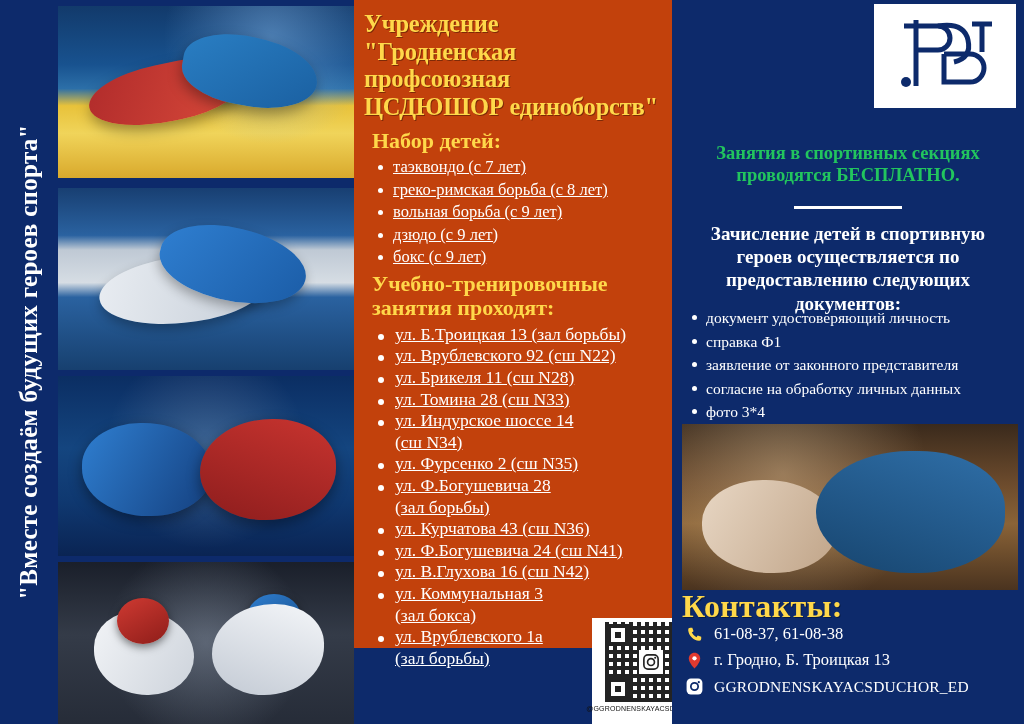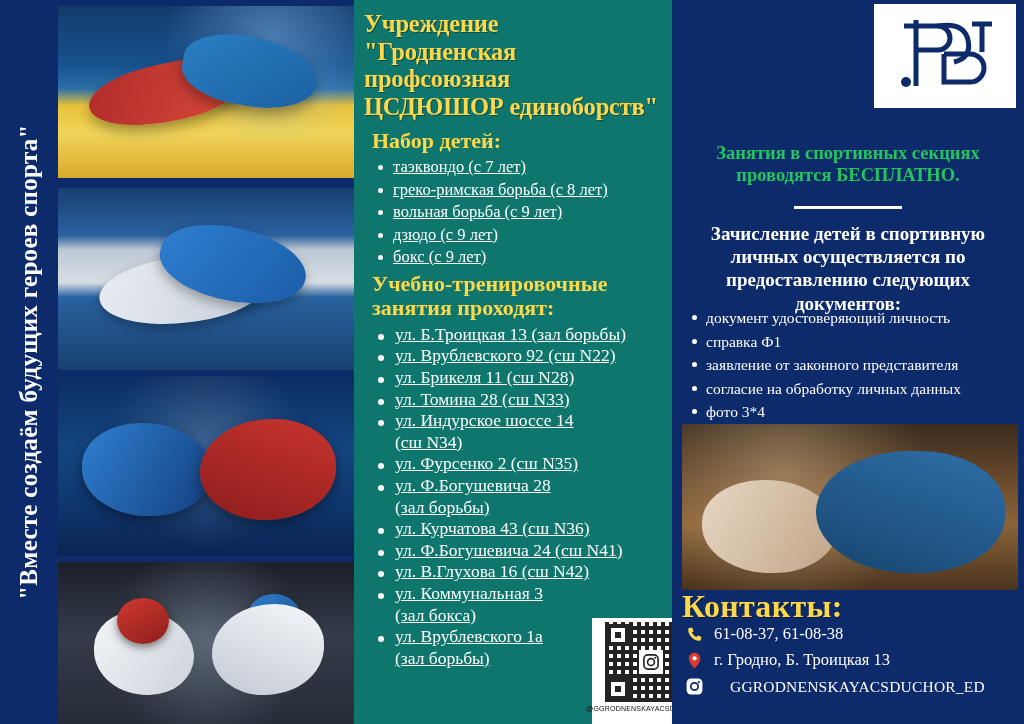--- a/index.html
+++ b/index.html
@@ -142,22 +142,22 @@
     position:absolute; border-radius:50%;
     box-shadow: 0 3px 8px rgba(0,0,0,.5);
   }
   .tkd-helmet.red  { left: 20%; top: 22%; width: 52px; height: 46px; background: linear-gradient(150deg,#cf3a32,#8e1d19); }
   .tkd-helmet.blue { right: 18%; top: 20%; width: 54px; height: 48px; background: linear-gradient(150deg,#2f7fd1,#15477f); }
 
   
   .mid-col {
     position: absolute;
     left: 354px; top: 0;
-    width: 318px; height: 724px;
-    background: #0f766e;
+    width: 318px; height: 648px;
+    background: #c2410c;
     padding: 6px 10px 0 10px;
   }
   .org-title {
     color: #ffd84a;
     font-size: 24.5px;
     font-weight: bold;
     line-height: 1.13;
     letter-spacing: -0.2px;
     text-shadow: 1px 1px 0 rgba(0,0,0,.35);
     margin: 4px 0 8px 0;
@@ -312,21 +312,21 @@
     width: 336px;
     color: #ffffff;
   }
   .contact-row {
     display: flex;
     align-items: center;
     gap: 9px;
     margin-bottom: 5px;
   }
   .contact-row .ctext { font-size: 16.5px; line-height: 1.1; }
-  .contact-row .ctext.caps { font-size: 15.5px; letter-spacing: .2px; margin-left: 16px; }
+  .contact-row .ctext.caps { font-size: 15.5px; letter-spacing: .2px; }
   .cicon {
     flex: 0 0 auto;
     width: 21px; height: 21px;
     display: flex; align-items: center; justify-content: center;
   }
   .ic-phone, .ic-pin, .ic-mail, .ic-insta { display:block; }
 
   
   .qr-wrap {
     position: absolute;
@@ -496,21 +496,21 @@
 
     <div class="free-note">
       <div>Занятия в спортивных секциях</div>
       <div>проводятся БЕСПЛАТНО.</div>
     </div>
 
     <div class="divider"></div>
 
     <div class="docs-head">
       <div>Зачисление детей в спортивную</div>
-      <div>личных осуществляется по</div>
+      <div>героев осуществляется по</div>
       <div>предоставлению следующих</div>
       <div>документов:</div>
     </div>
 
     <ul class="docs">
       <li>документ удостоверяющий личность</li>
       <li>справка Ф1</li>
       <li>заявление от законного представителя</li>
       <li>согласие на обработку личных данных</li>
       <li>фото 3*4</li>

